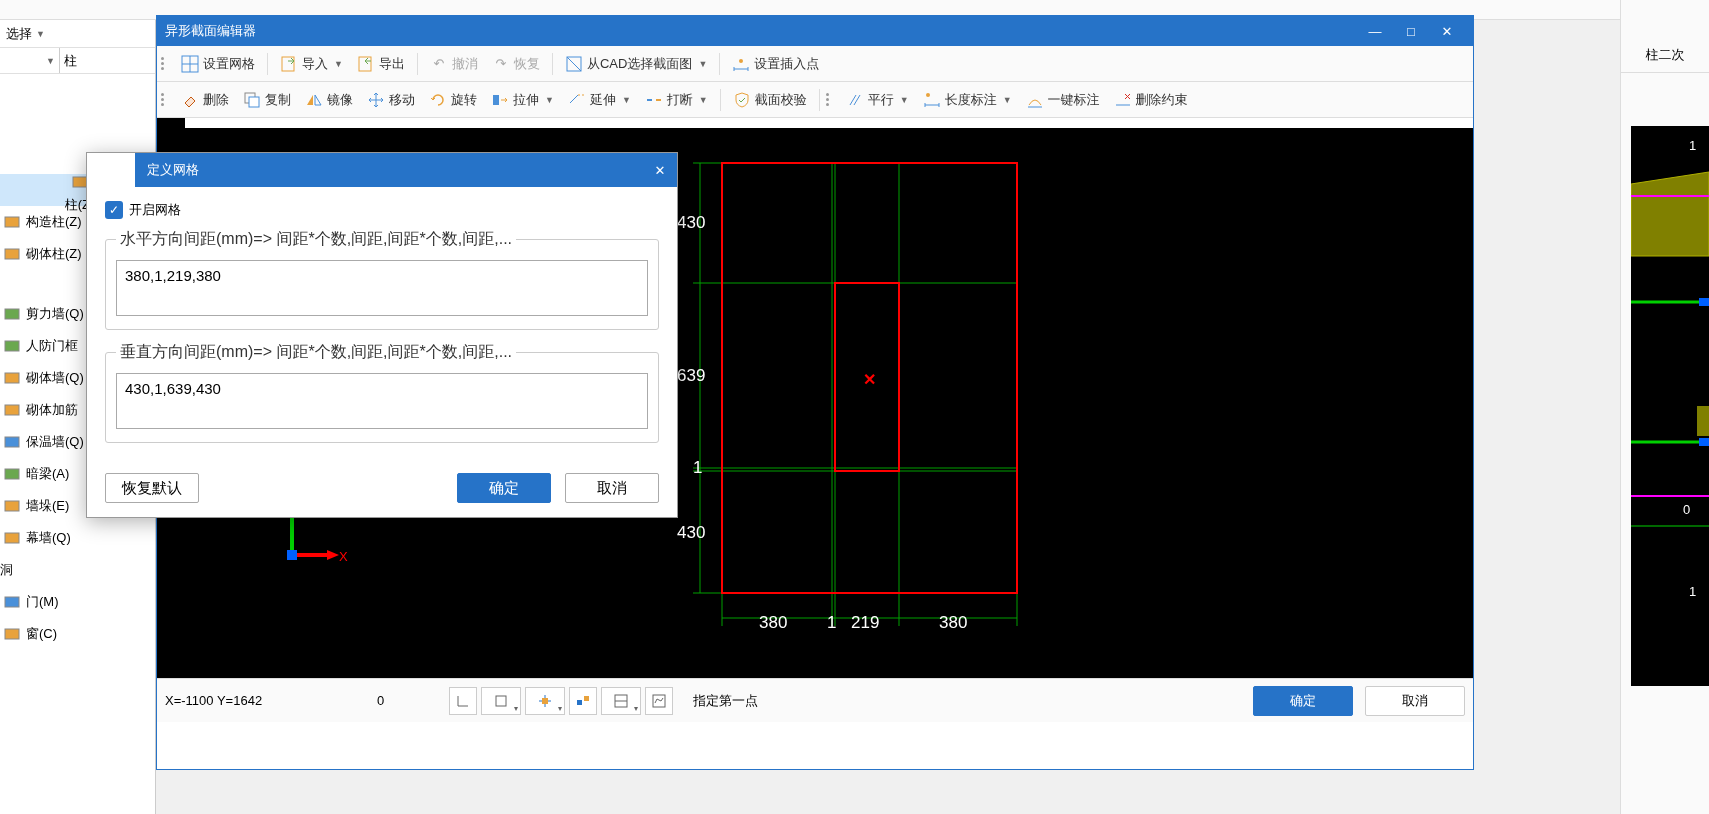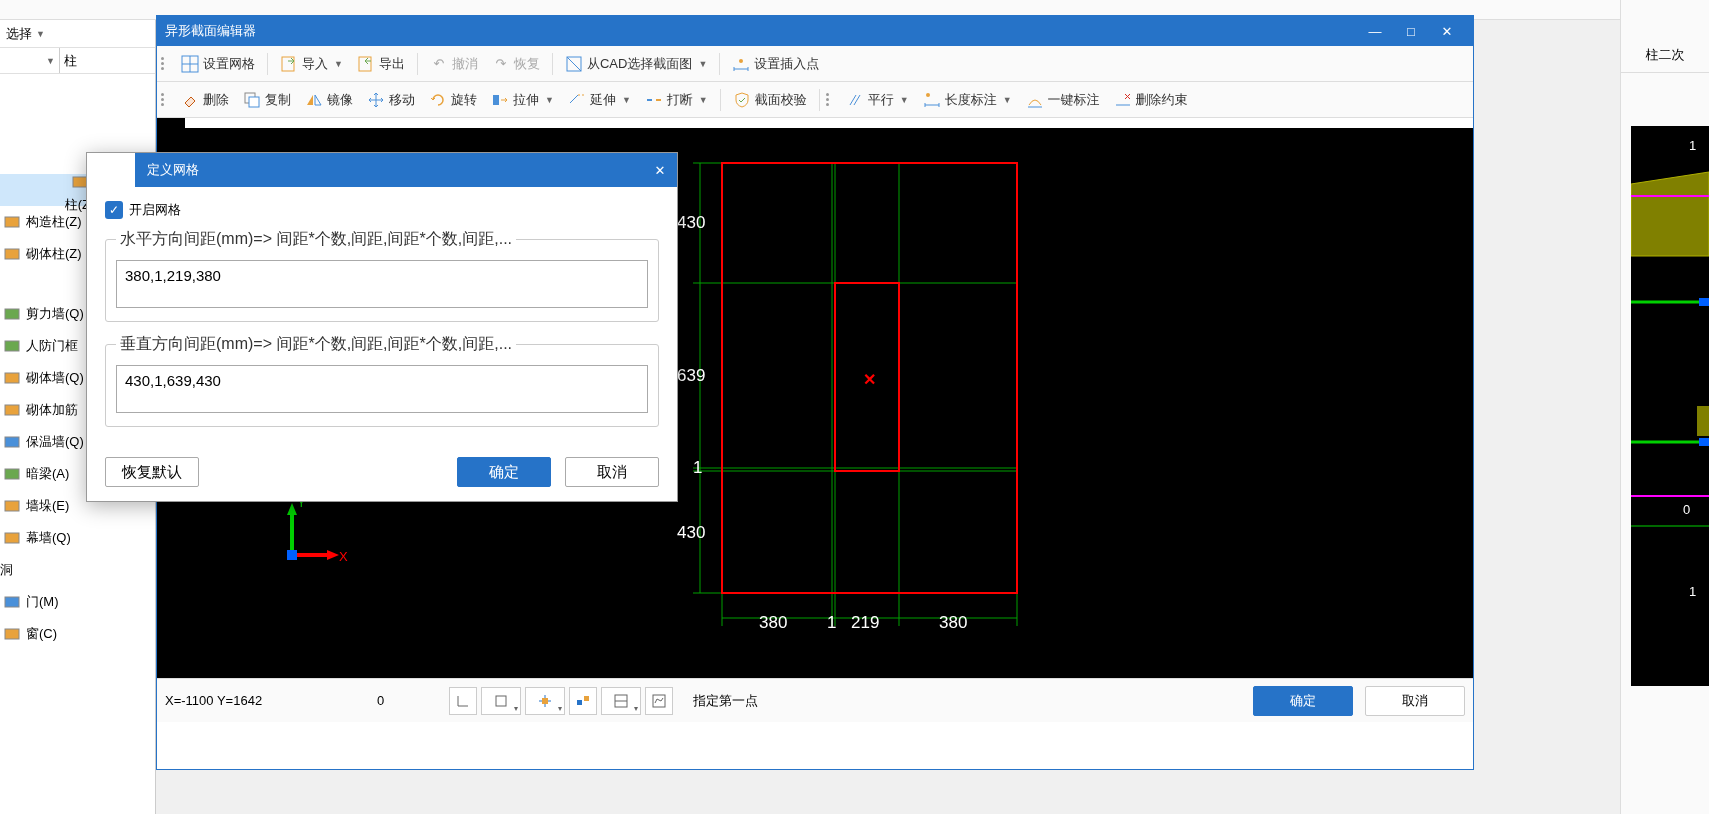--- a/index.html
+++ b/index.html
@@ -62,21 +62,21 @@
   
   .dialog { position: absolute; top: 152px; left: 86px; width: 592px; background: #fff; box-shadow: 0 4px 20px rgba(0,0,0,0.3); border: 1px solid #999; z-index: 100; }
   .dlg-title { height: 34px; background: #2673c8; color: #fff; display: flex; align-items: center; padding: 0 12px; margin-left: 48px; }
   .dlg-title-text { flex: 1; }
   .dlg-close { width: 34px; height: 34px; display: flex; align-items: center; justify-content: center; cursor: pointer; margin-right: -12px; }
   .dlg-body { padding: 14px 18px; }
   .dlg-check { display: flex; align-items: center; gap: 6px; margin-bottom: 10px; font-size: 16px; }
   .chk { width: 18px; height: 18px; background: #2673c8; border-radius: 3px; display: inline-flex; align-items: center; justify-content: center; color: #fff; font-size: 12px; }
   fieldset { border: 1px solid #ccc; border-radius: 3px; padding: 10px; margin-bottom: 12px; }
   legend { padding: 0 4px; color: #333; font-size: 16px; }
-  .dlg-input { width: 100%; height: 48px; border: 1px solid #aaa; padding: 6px 8px; font-size: 15px; resize: none; font-family: inherit; outline: none; }
+  .dlg-input { width: 100%; height: 56px; border: 1px solid #aaa; padding: 6px 8px; font-size: 15px; resize: none; font-family: inherit; outline: none; }
   .dlg-buttons { display: flex; gap: 14px; padding: 4px 18px 14px; align-items: center; }
   .dlg-btn { width: 94px; height: 30px; border: 1px solid #aaa; background: #fff; display: flex; align-items: center; justify-content: center; cursor: pointer; border-radius: 2px; font-size: 15px; }
   .dlg-btn.primary { background: #2673c8; color: #fff; border-color: #2673c8; }
   .dlg-spacer { flex: 1; }
 
   
   .right-strip { position: absolute; top: 0; right: 0; width: 89px; height: 814px; background: #fafafa; border-left: 1px solid #ddd; }
   .rs-tab { padding: 46px 8px 8px; border-bottom: 1px solid #ddd; text-align: center; }
   .rs-canvas { position: absolute; top: 126px; right: 0; width: 78px; height: 560px; background: #000; }
 

